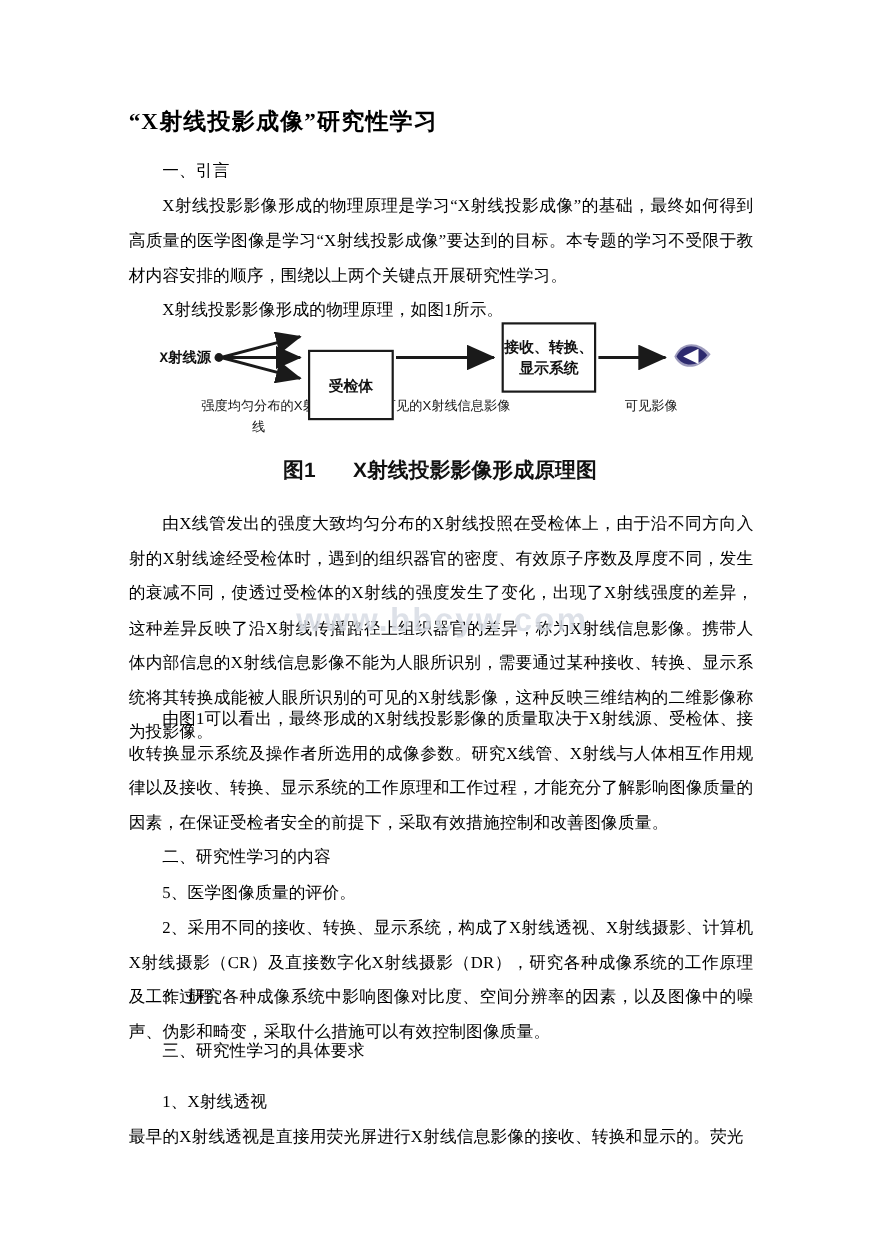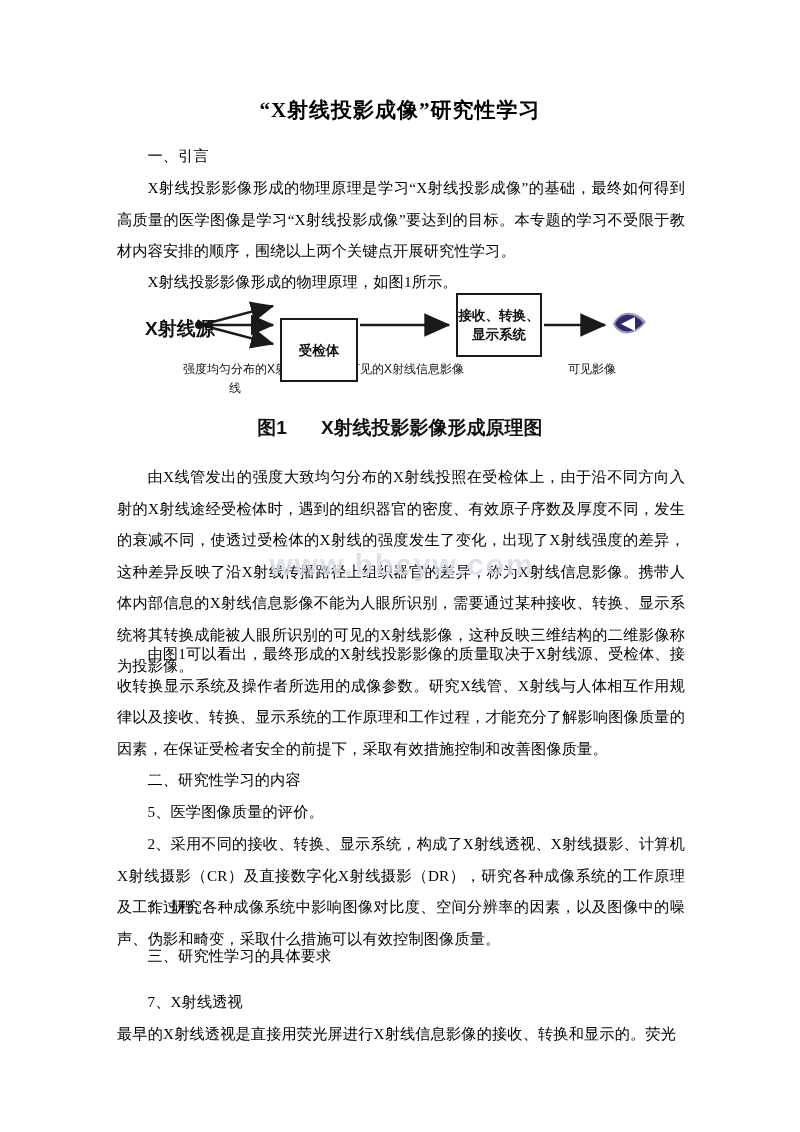--- a/index.html
+++ b/index.html
@@ -37,21 +37,21 @@
     user-select: none;
     z-index: 5;
   }
 
   
   .doc-title {
     position: absolute;
     left: 117px;
     top: 95px;
     width: 566px;
-    text-align: center;
+    text-align: left;
     font-size: 21px;
     font-weight: bold;
     letter-spacing: 1px;
     line-height: 30px;
   }
 
   
   .para {
     position: absolute;
     left: 117px;
@@ -92,22 +92,22 @@
     line-height: 19px;
     font-weight: bold;
     color: #111;
     z-index: 3;
   }
   #box-subject { left: 163px; top: 32px; width: 78px; height: 64px; }
   #box-system  { left: 339px; top: 7px;  width: 86px; height: 64px; }
 
   .fig-label {
     position: absolute;
-    font-family: Liberation Sans, sans-serif;
-    font-size: 19px;
+    font-family: Liberation Mono, monospace;
+    font-size: 13px;
     font-weight: bold;
     color: #111;
     white-space: nowrap;
     z-index: 3;
   }
   #label-source { left: 28px; top: 30px; }
 
   .fig-caption-row {
     position: absolute;
     left: 0;
@@ -226,17 +226,17 @@
   <div class="para indent" style="top:764px;">二、研究性学习的内容</div>
 
   <div class="para indent" style="top:796px;">5、医学图像质量的评价。</div>
 
   <div class="para indent" style="top:828px;">2、采用不同的接收、转换、显示系统，构成了X射线透视、X射线摄影、计算机X射线摄影（CR）及直接数字化X射线摄影（DR），研究各种成像系统的工作原理及工作过程。</div>
 
   <div class="para indent" style="top:891px;">3、研究各种成像系统中影响图像对比度、空间分辨率的因素，以及图像中的噪声、伪影和畸变，采取什么措施可以有效控制图像质量。</div>
 
   <div class="para indent" style="top:940px;">三、研究性学习的具体要求</div>
 
-  <div class="para indent" style="top:986px;">7、X射线透视</div>
+  <div class="para indent" style="top:986px;">1、X射线透视</div>
 
   <div class="para" style="top:1018px;">最早的X射线透视是直接用荧光屏进行X射线信息影像的接收、转换和显示的。荧光</div>
 
 </div>
 
 </body></html>

